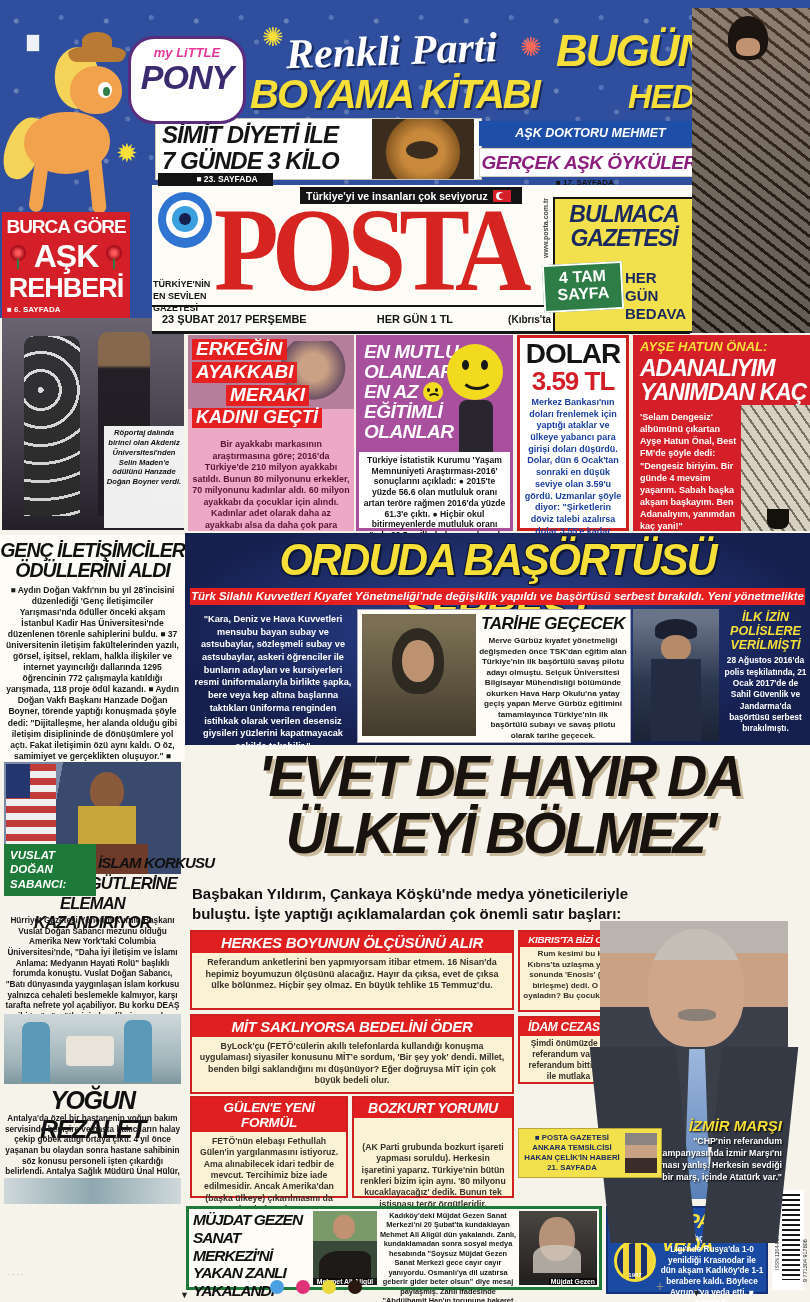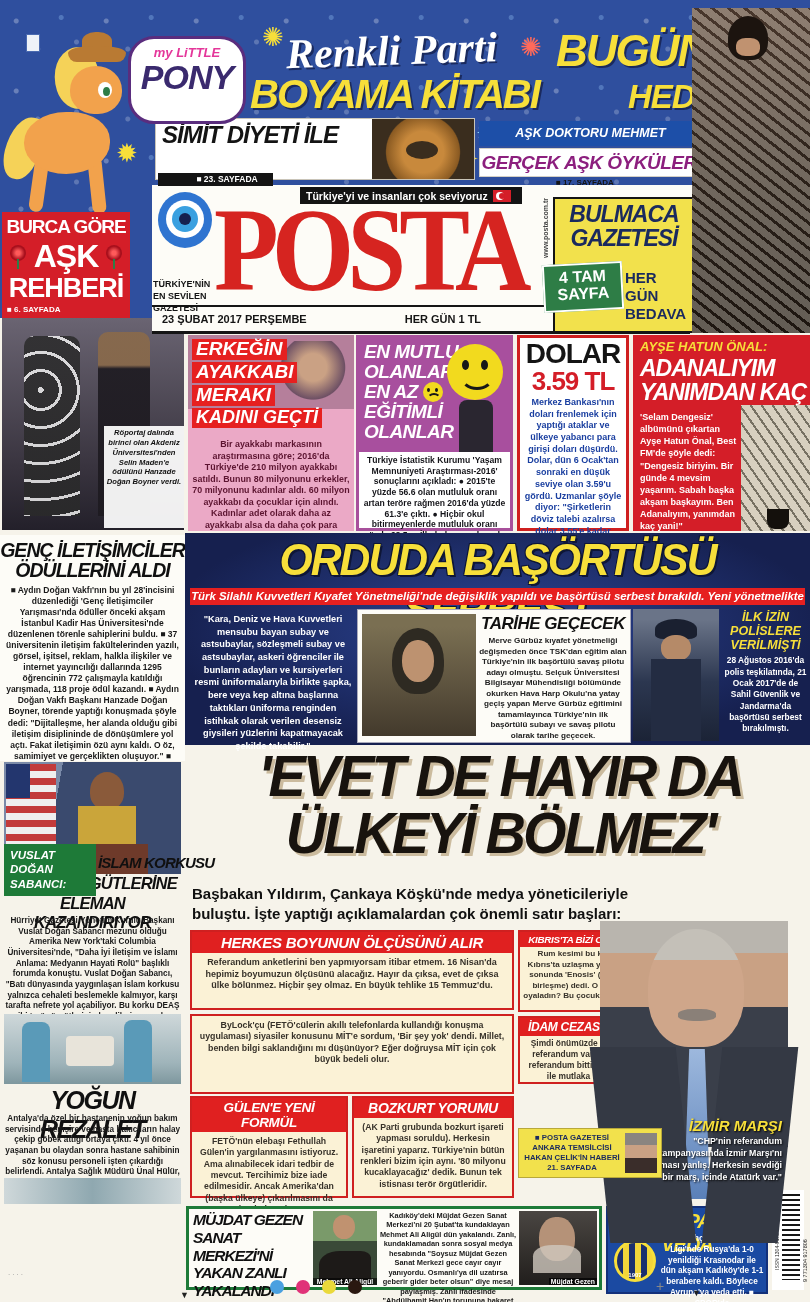--- a/index.html
+++ b/index.html
@@ -77,23 +77,24 @@
     <div style="font-size:34px;font-weight:bold;font-style:italic;color:#3a2a6e;letter-spacing:-1px;line-height:1;">PONY</div>
   </div>
 
   <div class="abs" style="left:286px;top:26px;width:250px;z-index:5;font-family:'Liberation Serif',serif;font-style:italic;font-weight:bold;font-size:42px;color:#fff;transform:rotate(-2deg);text-shadow:2px 2px 0 #1a2a5e;">Renkli Parti</div>
   <div class="abs it w900" style="left:556px;top:26px;width:170px;z-index:5;font-size:44px;color:#f7df3a;letter-spacing:-2px;text-shadow:2px 2px 0 #1a2a5e;">BUGÜN</div>
   <div class="abs it w900" style="left:250px;top:72px;width:380px;z-index:5;font-size:40px;color:#f7df3a;letter-spacing:-2px;text-shadow:2px 2px 0 #1a2a5e;">BOYAMA KİTABI</div>
   <div class="abs it w900" style="left:628px;top:78px;width:160px;z-index:5;font-size:33px;color:#f7df3a;letter-spacing:-1px;text-shadow:2px 2px 0 #1a2a5e;">HEDİYE</div>
 
   <div class="abs" style="left:26px;top:34px;width:12px;height:16px;background:#eef2f8;border:1px solid #4a6ab0;z-index:8;"></div>
 
-  <div class="abs" style="left:155px;top:118px;width:318px;height:60px;background:#fff;border:1px solid #c9c4b8;z-index:4;">
+  <div class="abs" style="left:155px;top:118px;width:318px;height:60px;background:#fff;border:1px solid #c9c4b8;z-index:4;padding-left:7px;">
     <div class="abs it w900" style="left:6px;top:3px;font-size:24px;color:#141414;letter-spacing:-1px;line-height:1.1;">
       <div>SİMİT DİYETİ İLE</div>
+      <div>7 GÜNDE 3 KİLO</div>
     </div>
     <div class="abs" style="left:216px;top:0;width:102px;height:60px;background:radial-gradient(circle at 50% 55%, #c8893c 34%, #8a5a22 60%, #3a2d1e 62%);">
       <div style="position:absolute;left:34px;top:22px;width:32px;height:18px;border-radius:50%;background:#3a2d1e;"></div>
     </div>
   </div>
   <div class="abs w900" style="left:158px;top:173px;width:92px;height:13px;background:#141414;color:#fff;font-size:8.5px;text-align:center;line-height:13px;z-index:5;padding-left:23px;">■ 23. SAYFADA</div>
 
   <div class="abs it w900 center" style="left:479px;top:121px;width:223px;height:25px;background:#1d4fa8;color:#fff;font-size:12.5px;line-height:25px;z-index:4;">AŞK DOKTORU MEHMET COŞKUNDENİZ</div>
   <div class="abs it w900 center" style="left:479px;top:148px;width:223px;height:27px;background:#fff;border:1px solid #d5d0c5;color:#8c1f7e;font-size:19px;line-height:27px;z-index:4;letter-spacing:-.5px;">GERÇEK AŞK ÖYKÜLERİ</div>
   <div class="abs w900" style="left:556px;top:178px;font-size:8px;color:#141414;z-index:4;">■ 17. SAYFADA</div>
@@ -129,21 +130,21 @@
     <i style="left:14px;top:14px;width:26px;height:26px;background:#3aa0e0;"></i>
     <i style="left:21px;top:21px;width:12px;height:12px;background:#16204f;"></i>
   </div>
   <div class="abs w900" style="left:153px;top:278px;font-size:9px;color:#141414;line-height:1.35;z-index:3;">
     <div>TÜRKİYE'NİN</div>
     <div>EN SEVİLEN</div>
     <div>GAZETESİ</div>
   </div>
   <div class="abs posta" style="left:214px;top:196px;z-index:2;">POSTA</div>
   <div class="abs w900" style="left:542px;top:258px;font-size:7px;color:#444;transform:rotate(-90deg);transform-origin:left top;z-index:3;">www.posta.com.tr</div>
-  <div class="abs rule-row" style="left:152px;top:305px;width:538px;height:24px;z-index:2;background:#fdfcf7;gap:28px;">
+  <div class="abs rule-row" style="left:152px;top:305px;width:538px;height:24px;z-index:2;background:#fdfcf7;">
     <span class="w900" style="font-size:11px;color:#141414;padding-left:10px;">23 ŞUBAT 2017 PERŞEMBE</span>
     <span class="w900" style="font-size:11px;color:#141414;margin-left:70px;">HER GÜN 1 TL</span>
     <span class="w900" style="font-size:10px;color:#141414;margin-left:55px;">(Kıbrıs'ta 2 TL)</span>
   </div>
 
   <div class="abs" style="left:553px;top:197px;width:142px;height:136px;background:#f2e14c;border:2px solid #141414;z-index:5;box-sizing:border-box;">
     <div class="it w900 center" style="font-size:23px;color:#1a2a5e;letter-spacing:-1px;line-height:1.05;margin-top:3px;">
       <div>BULMACA</div>
       <div>GAZETESİ</div>
     </div>
@@ -168,21 +169,21 @@
     <div style="position:absolute;left:22px;top:18px;width:56px;height:180px;background:repeating-radial-gradient(circle at 30% 30%, #efefef 0 3px, #2a2a2a 3px 18px);border-radius:10px 10px 0 0;opacity:.85;"></div>
     <div style="position:absolute;left:96px;top:14px;width:52px;height:184px;background:linear-gradient(#8a6a4a 18%, #1d1a20 20%);border-radius:10px 10px 0 0;opacity:.9;"></div>
     <div class="abs capbox" style="left:102px;top:108px;width:76px;height:98px;font-size:7.6px;line-height:1.3;padding:2px;">Röportaj dalında birinci olan Akdeniz Üniversitesi'nden Selin Maden'e ödülünü Hanzade Doğan Boyner verdi.</div>
   </div>
 
   <div class="abs" style="left:188px;top:335px;width:166px;height:196px;background:linear-gradient(#b57f9b 0 74px, #eba9c6 74px);">
     <div class="abs" style="left:90px;top:6px;width:70px;height:66px;background:radial-gradient(circle at 50% 40%, #caa184 26%, #6e5064 60%, transparent 62%);"></div>
     <div class="abs" style="left:4px;top:4px;display:flex;flex-direction:column;align-items:flex-start;">
       <span class="chip" style="font-size:19px;">ERKEĞİN</span>
       <span class="chip" style="font-size:19px;">AYAKKABI</span>
-      <span class="chip" style="font-size:19px;">MERAKI</span>
+      <span class="chip" style="font-size:19px;margin-left:34px;">MERAKI</span>
       <span class="chip" style="font-size:18px;">KADINI GEÇTİ</span>
     </div>
     <div class="abs w900 center" style="left:4px;top:104px;width:158px;font-size:8.9px;color:#5c1430;line-height:1.3;">Bir ayakkabı markasının araştırmasına göre; 2016'da Türkiye'de 210 milyon ayakkabı satıldı. Bunun 80 milyonunu erkekler, 70 milyonunu kadınlar aldı. 60 milyon ayakkabı da çocuklar için alındı. Kadınlar adet olarak daha az ayakkabı alsa da daha çok para verdi. Kadınlar 2016'da ayakkabıya 5 milyar TL, erkekler 4.8 milyar TL harcadı.</div>
   </div>
 
   <div class="abs" style="left:356px;top:335px;width:157px;height:196px;border:3px solid #a8509c;background:#fff;box-sizing:border-box;">
     <div class="abs" style="left:0;top:0;width:151px;height:114px;background:#a84f9e;">
       <div class="it w900" style="color:#fff;font-size:19px;line-height:1.05;padding:4px 0 0 5px;letter-spacing:-.5px;">
         <div>EN MUTLU</div>
         <div>OLANLAR</div>
@@ -276,33 +277,34 @@
 
   <div class="abs sbox" style="left:190px;top:930px;width:324px;height:80px;">
     <div class="hd" style="font-size:15px;">HERKES BOYUNUN ÖLÇÜSÜNÜ ALIR</div>
     <div class="bd" style="font-size:9px;">Referandum anketlerini ben yapmıyorsam itibar etmem. 16 Nisan'da hepimiz boyumuzun ölçüsünü alacağız. Hayır da çıksa, evet de çıksa ülke bölünmez. Hiçbir şey olmaz. En büyük tehlike 15 Temmuz'du.</div>
   </div>
   <div class="abs sbox" style="left:518px;top:930px;width:148px;height:82px;z-index:1;">
     <div class="hd" style="font-size:9.8px;">KIBRIS'TA BİZİ OYALADILAR</div>
     <div class="bd" style="font-size:8.1px;padding:2px 3px;">Rum kesimi bu kadar zaman Kıbrıs'ta uzlaşma yanlısı görünüp sonunda 'Enosis' (Yunanistan ile birleşme) dedi. O zaman neden oyaladın? Bu çocuk oyuncağı değil.</div>
   </div>
   <div class="abs sbox" style="left:190px;top:1014px;width:324px;height:80px;">
+    <div class="hd" style="font-size:15px;">MİT SAKLIYORSA BEDELİNİ ÖDER</div>
     <div class="bd" style="font-size:8.8px;">ByLock'çu (FETÖ'cülerin akıllı telefonlarda kullandığı konuşma uygulaması) siyasiler konusunu MİT'e sordum, 'Bir şey yok' dendi. Millet, benden bilgi saklandığını mı düşünüyor? Eğer doğruysa MİT için çok büyük bedeli olur.</div>
   </div>
   <div class="abs sbox" style="left:518px;top:1016px;width:148px;height:68px;z-index:1;">
     <div class="hd" style="font-size:12px;">İDAM CEZASI KONUSU</div>
     <div class="bd" style="font-size:8.4px;padding:2px 3px;">Şimdi önümüzde 16 Nisan'daki referandum var. Bu meseleleri referandum bittikten sonra MHP ile mutlaka konuşuruz.</div>
   </div>
   <div class="abs sbox" style="left:190px;top:1096px;width:158px;height:102px;">
     <div class="hd" style="font-size:13.5px;">GÜLEN'E YENİ FORMÜL</div>
     <div class="bd" style="font-size:8.7px;">FETÖ'nün elebaşı Fethullah Gülen'in yargılanmasını istiyoruz. Ama alınabilecek idari tedbir de mevcut. Tercihimiz bize iade edilmesidir. Ancak Amerika'dan (başka ülkeye) çıkarılmasını da olumlu karşılarız.</div>
   </div>
   <div class="abs sbox" style="left:352px;top:1096px;width:162px;height:102px;">
     <div class="hd" style="font-size:14px;">BOZKURT YORUMU</div>
-    <div class="bd" style="font-size:8.7px;">(AK Parti grubunda bozkurt işareti yapması soruldu). Herkesin işaretini yaparız. Türkiye'nin bütün renkleri bizim için aynı. '80 milyonu kucaklayacağız' dedik. Bunun tek istisnası terör örgütleridir.</div>
+    <div class="bd" style="font-size:8.7px;margin-top:20px;">(AK Parti grubunda bozkurt işareti yapması soruldu). Herkesin işaretini yaparız. Türkiye'nin bütün renkleri bizim için aynı. '80 milyonu kucaklayacağız' dedik. Bunun tek istisnası terör örgütleridir.</div>
   </div>
 
   <div class="abs" style="left:518px;top:1128px;width:142px;height:48px;background:#f2e14c;border:1px solid #b8a83a;z-index:3;display:flex;align-items:center;">
     <div class="w900 center" style="width:100px;font-size:7.8px;color:#1a2a5e;line-height:1.3;padding-left:3px;">■ POSTA GAZETESİ ANKARA TEMSİLCİSİ HAKAN ÇELİK'İN HABERİ 21. SAYFADA</div>
     <div style="width:32px;height:40px;background:linear-gradient(#8a8580 0 30%, #c9a184 30% 62%, #3a2d2a 62%);margin-left:3px;"></div>
   </div>
 
   <div class="abs" style="left:4px;top:762px;width:177px;height:112px;background:linear-gradient(100deg, #7a8aa8 0 30%, #3a4a6e 30% 100%);">
     <div style="position:absolute;left:2px;top:2px;width:50px;height:108px;background:repeating-linear-gradient(180deg,#c23b3b 0 7px,#efefef 7px 14px);">
       <div style="position:absolute;left:0;top:0;width:24px;height:34px;background:#23366e;"></div>

